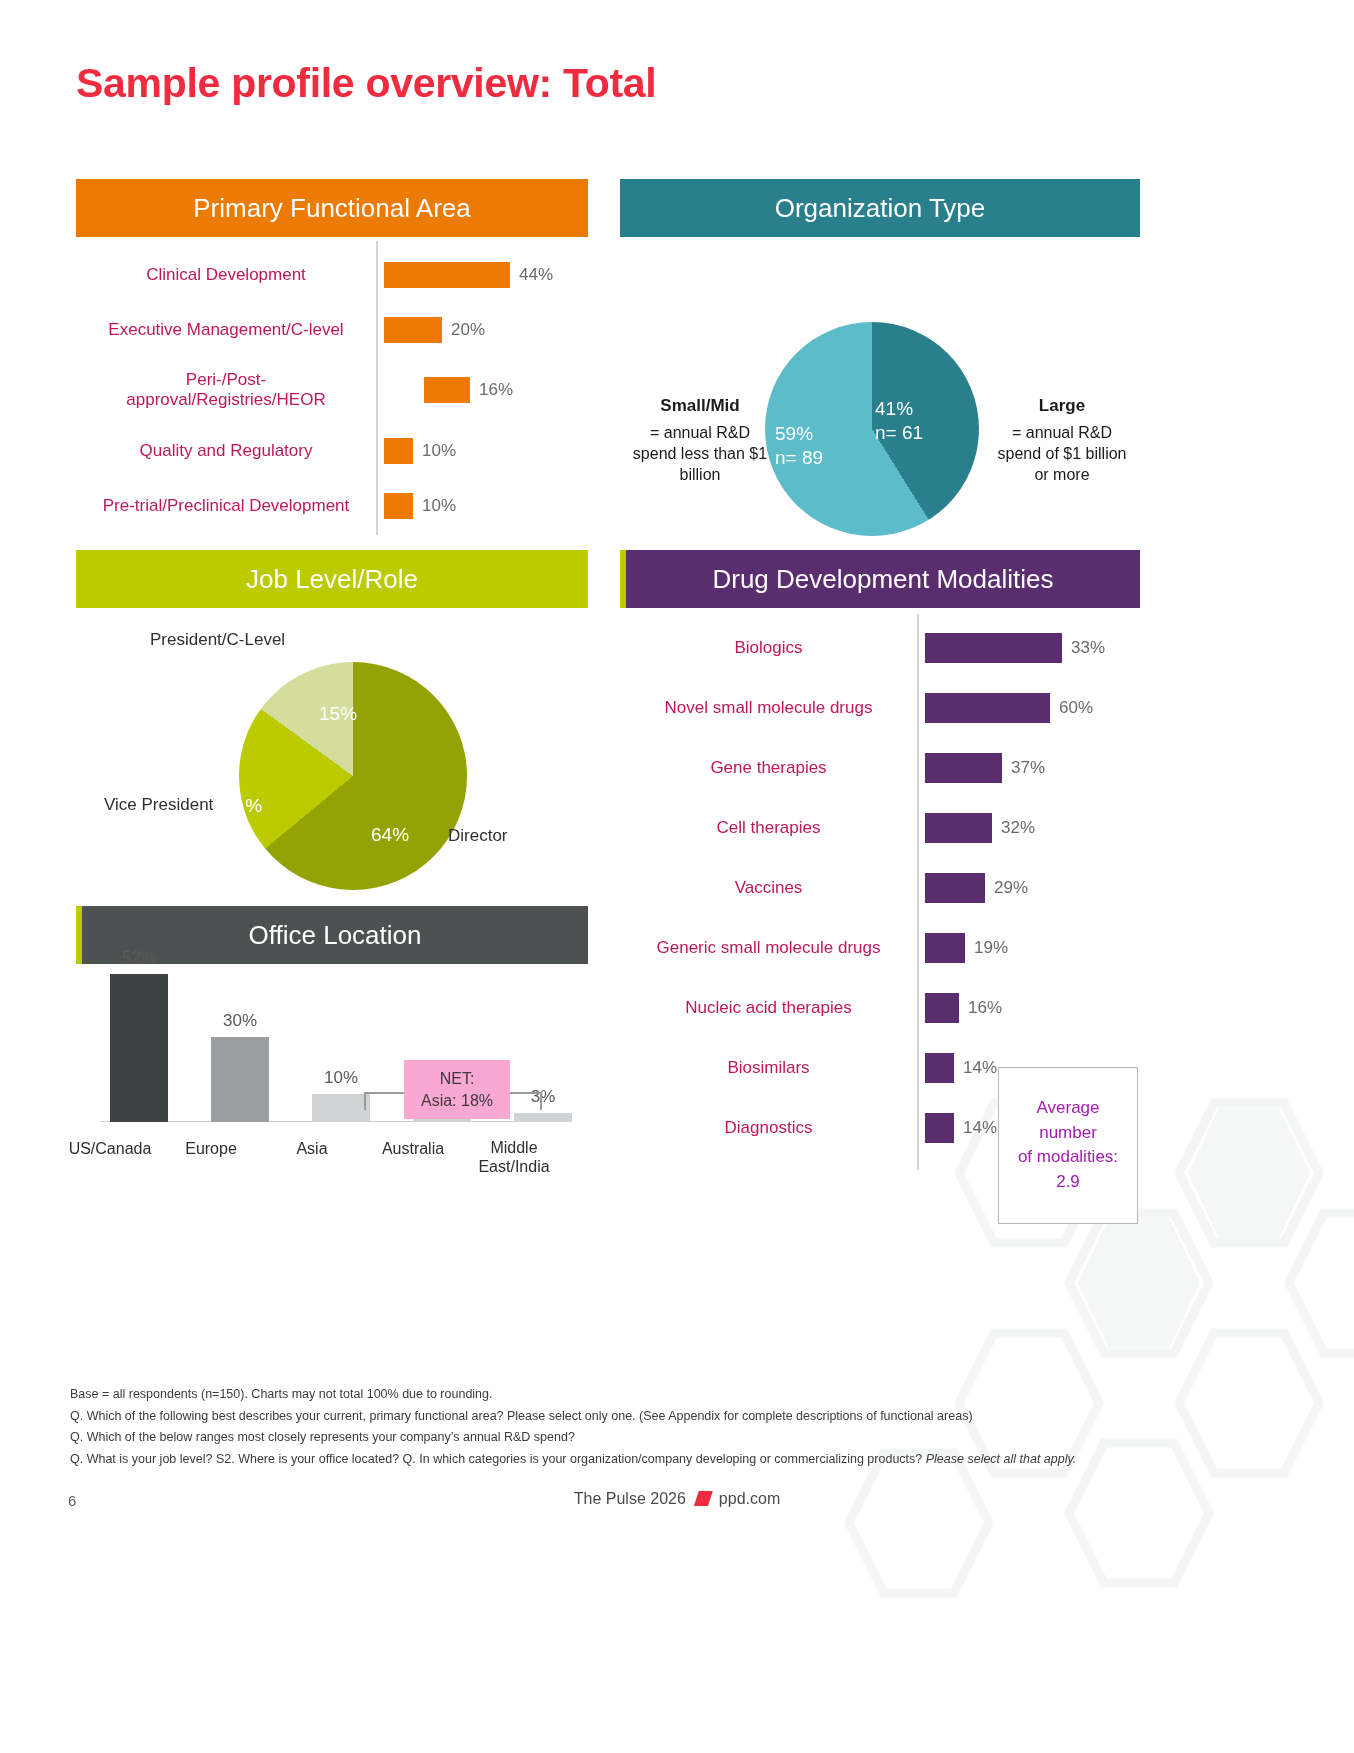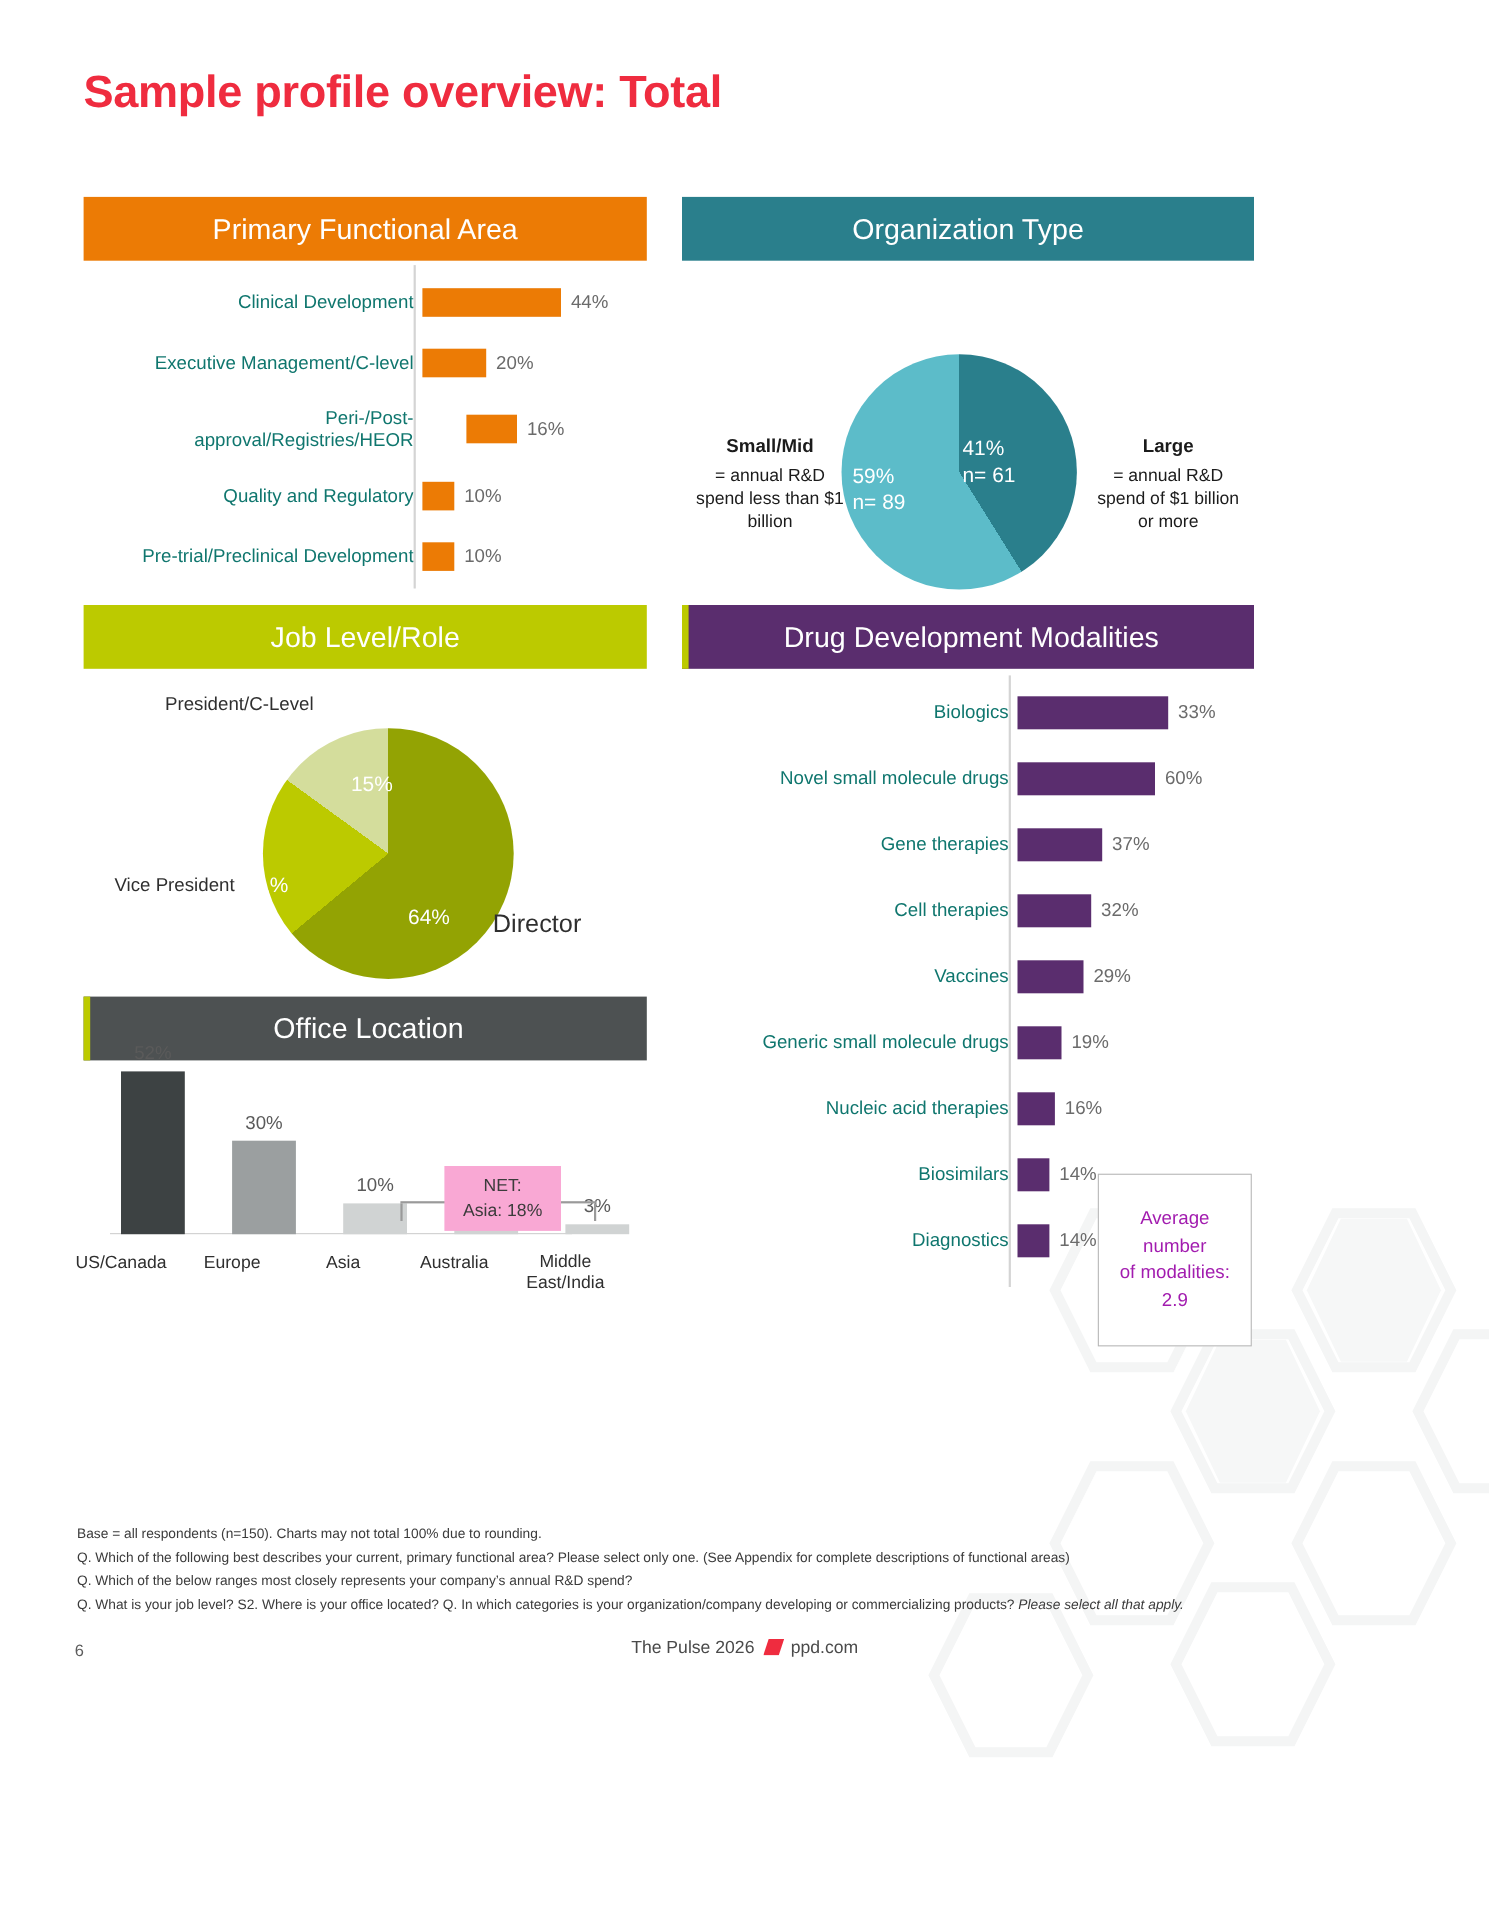--- a/index.html
+++ b/index.html
@@ -12,21 +12,21 @@
 
   .title{position:absolute;left:76px;top:60px;font-size:41px;font-weight:bold;color:#ef2c3f;letter-spacing:-0.3px;}
 
   .panel{position:absolute;}
   .panel-header{height:58px;display:flex;align-items:center;justify-content:center;color:#fff;font-size:26px;}
   .panel-header.accent-left{border-left:6px solid #bcca00;}
 
   
   .hbar-chart{position:relative;padding-top:10px;}
   .hbar-row{display:flex;align-items:center;height:var(--rowh);}
-  .hbar-label{flex:0 0 var(--labelw);text-align:right;padding-right:8px;font-size:17px;color:#0f766e;line-height:1.15;}
+  .hbar-label{flex:0 0 var(--labelw);text-align:center;padding-right:8px;font-size:17px;color:#be185d;line-height:1.15;}
   .hbar-track{position:relative;flex:1;display:flex;align-items:center;height:100%;}
   .hbar-fill{height:var(--barh);}
   .hbar-val{margin-left:9px;font-size:17px;color:#6b6b6b;white-space:nowrap;}
   .hbar-axis{position:absolute;top:4px;bottom:2px;width:2px;background:#d4d4d4;}
 
   
   .pie{border-radius:50%;position:relative;}
   .pie-lab{position:absolute;font-size:19px;color:#fff;text-align:left;line-height:1.25;}
   .side-lab{position:absolute;font-size:16px;color:#1b1b1b;text-align:center;line-height:1.3;}
   .side-lab b{display:block;font-size:17px;margin-bottom:6px;}
@@ -155,21 +155,21 @@
     <div style="position:relative;height:330px;">
       <div class="pie" style="position:absolute;left:163px;top:54px;width:228px;height:228px;
                   background:conic-gradient(#93a303 0deg 230.4deg, #bcca00 230.4deg 306deg, #d4dd9c 306deg 360deg);"></div>
 
       <div class="pie-lab" style="left:295px;top:215px;width:64px;color:#ffffff;">64%</div>
       <div class="pie-lab" style="left:148px;top:186px;width:64px;color:#ffffff;">21%</div>
       <div class="pie-lab" style="left:243px;top:94px;width:64px;color:#ffffff;">15%</div>
 
       <div style="position:absolute;left:74px;top:22px;font-size:17px;color:#2f2f2f;">President/C-Level</div>
       <div style="position:absolute;left:28px;top:187px;font-size:17px;color:#2f2f2f;">Vice President</div>
-      <div style="position:absolute;left:372px;top:218px;font-size:23px;color:#2f2f2f;">Director</div>
+      <div style="position:absolute;left:372px;top:218px;font-size:17px;color:#2f2f2f;">Director</div>
     </div>
   </div>
 
   <div class="panel" style="left:620px;top:550px;width:520px;">
     <div class="panel-header accent-left" style="background:#5a2d6e;">Drug Development Modalities</div>
 
     <div class="hbar-chart" style="--labelw:297px;--rowh:60px;--barh:30px;height:560px;position:relative;">
       <div class="hbar-axis" style="left:297px;top:6px;bottom:8px;"></div>
 
       <div class="hbar-row">

